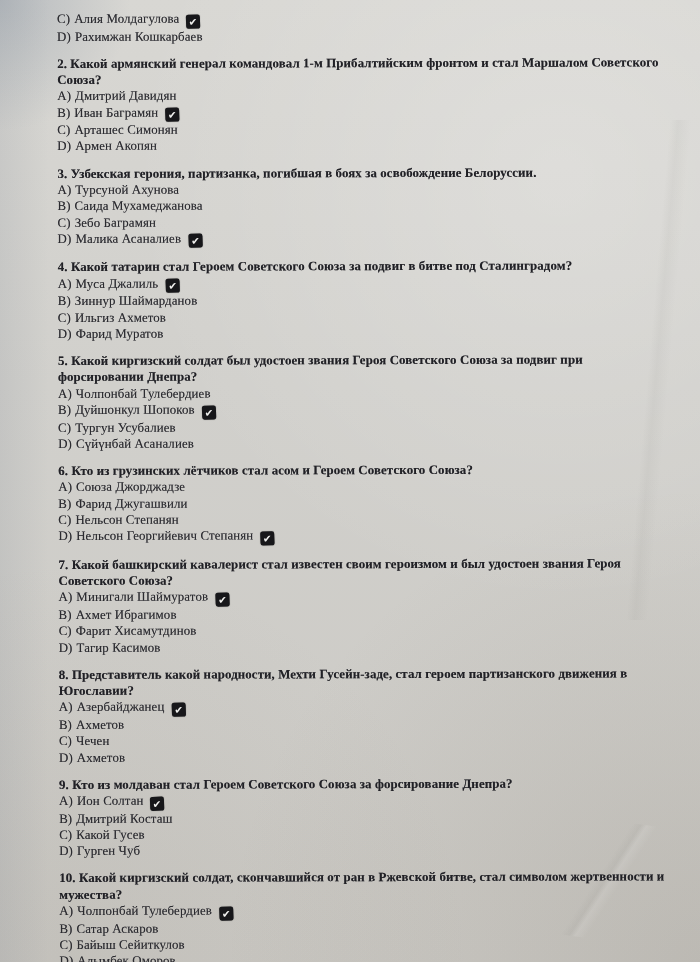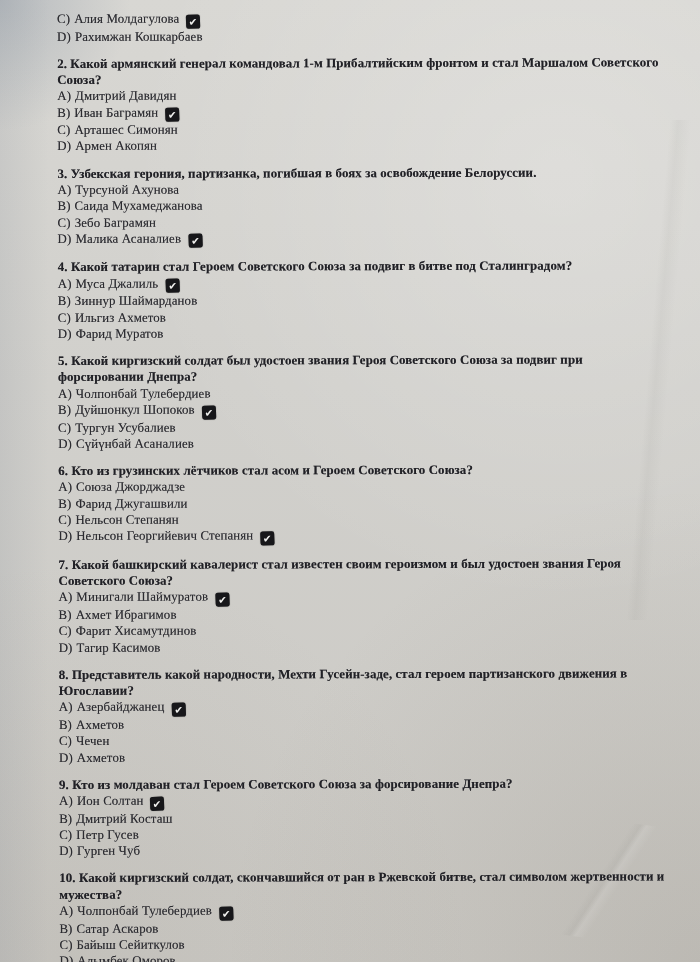--- a/index.html
+++ b/index.html
@@ -237,21 +237,21 @@
       <span>Кто из молдаван стал Героем Советского Союза за форсирование Днепра?</span>
     </div>
     <div>
           <div class="option-row">
     <span class="option-label">A)</span><span>Ион Солтан</span><span class="checkbox"><span class="tick">✔</span></span>
   </div>
           <div class="option-row">
     <span class="option-label">B)</span><span>Дмитрий Косташ</span>
   </div>
           <div class="option-row">
-    <span class="option-label">C)</span><span>Петр Гусев</span>
+    <span class="option-label">C)</span><span>Какой Гусев</span>
   </div>
           <div class="option-row">
     <span class="option-label">D)</span><span>Гурген Чуб</span>
   </div>
         </div>
   </div>
       <div class="question-block">
     <div class="question-title">
       <span>10.</span>
       <span>Какой киргизский солдат, скончавшийся от ран в Ржевской битве, стал символом жертвенности и мужества?</span>

